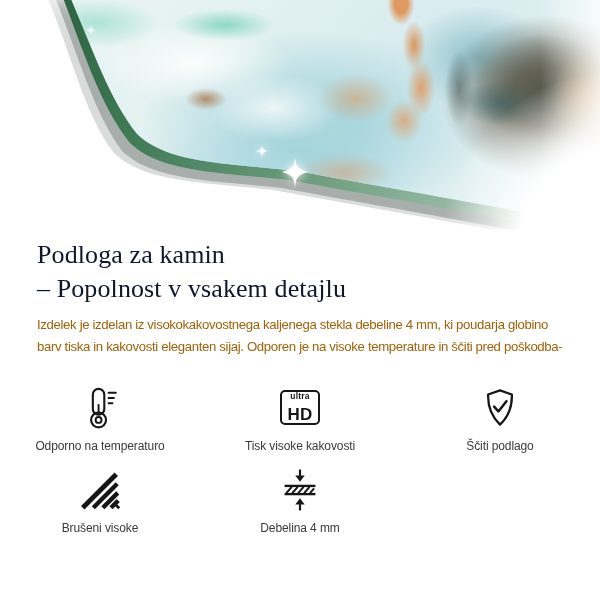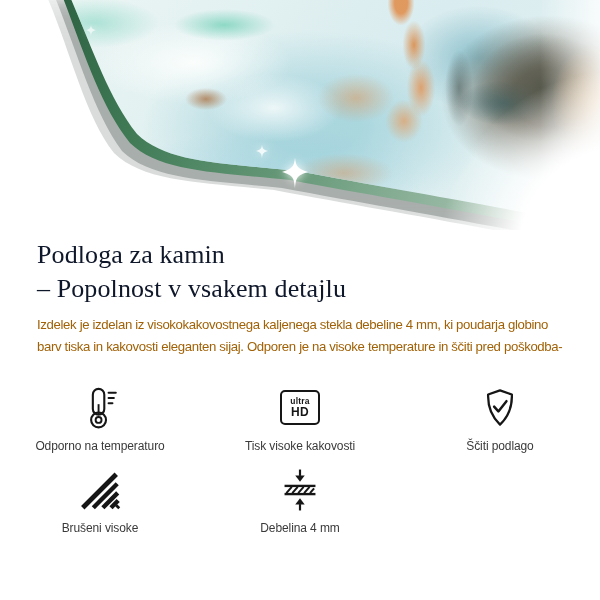--- a/index.html
+++ b/index.html
@@ -76,24 +76,24 @@
   
   .features {
     margin:26px -37px 0; display:grid; grid-template-columns:repeat(3,1fr); row-gap:13px;
   }
   .feature { display:flex; flex-direction:column; align-items:center; }
   .icon-box { height:46px; display:flex; align-items:center; justify-content:center; }
   .feature-label { margin-top:8px; font-size:12px; letter-spacing:-0.1px; color:#3a3a3a; line-height:15px; }
   .icon-stroke { stroke:#161616; fill:none; }
   .hd-box {
     width:36px; height:31px; border:2.6px solid #161616; border-radius:5px;
-    display:flex; flex-direction:column; align-items:center; justify-content:center; background:#fff;
+    display:flex; flex-direction:column; align-items:center; justify-content:space-between; background:#fff;
   }
   .hd-top { font-size:8.5px; font-weight:700; line-height:1; color:#161616; letter-spacing:.2px; }
-  .hd-bottom { font-size:12px; font-weight:800; line-height:1; margin-top:1px; color:#161616; letter-spacing:.3px; }
+  .hd-bottom { font-size:17px; font-weight:800; line-height:1; margin-top:1px; color:#161616; letter-spacing:.3px; }
 </style>
 </head>
 <body>
 
 <div class="page">
 
   <div class="hero">
     <div class="glass-shadow-soft"></div>
     <div class="glass-shadow"></div>
     <div class="glass-edge"></div>

